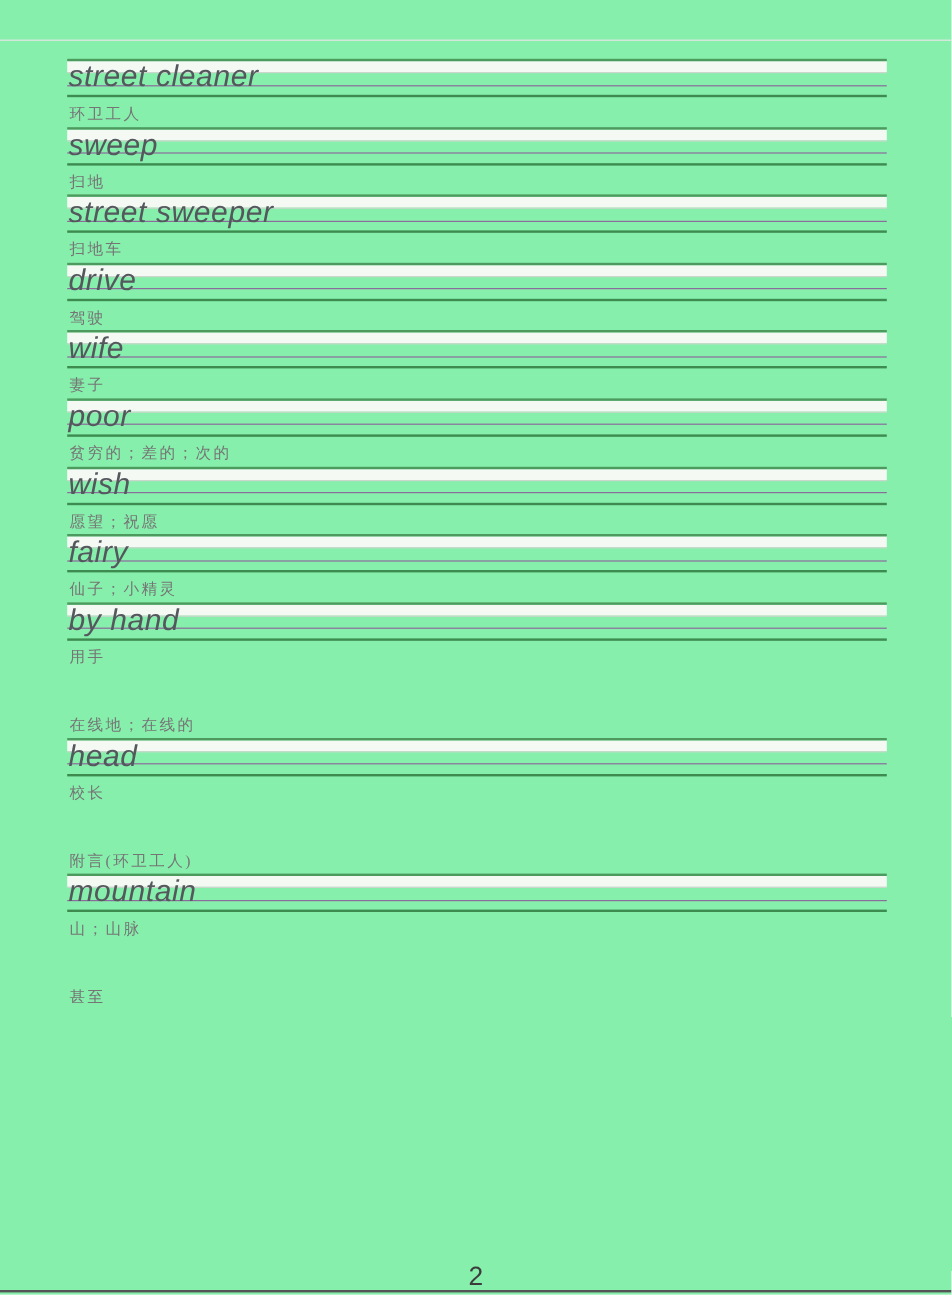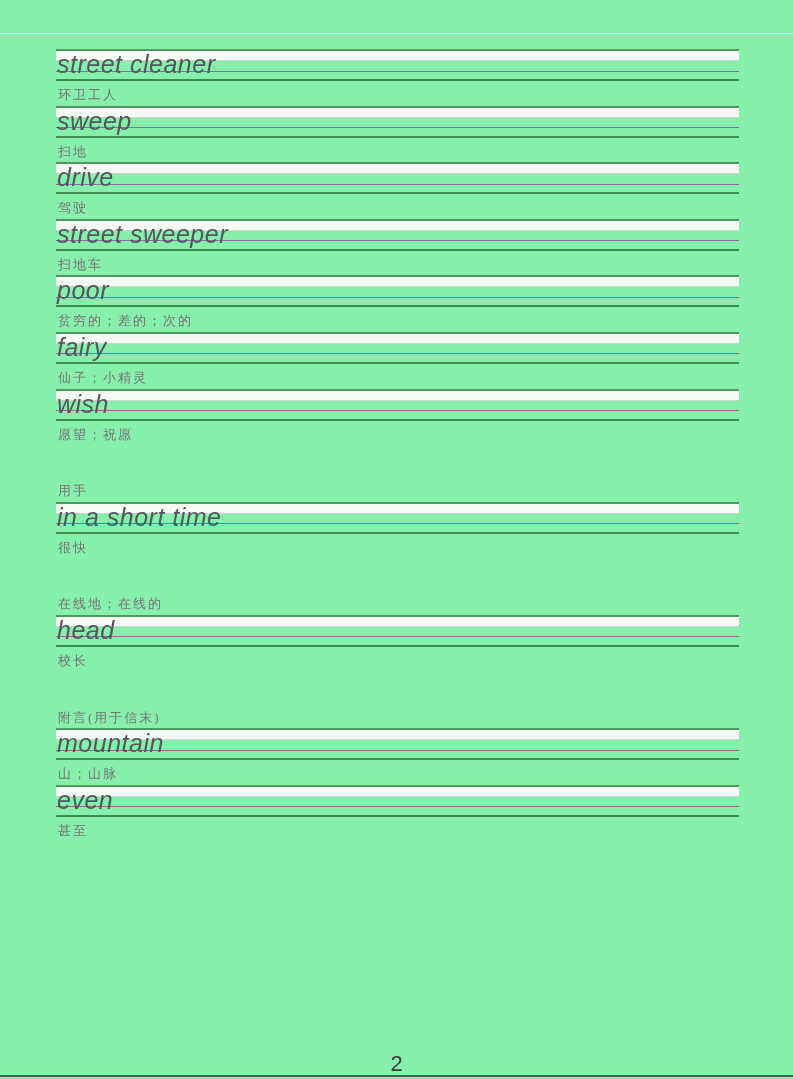--- a/index.html
+++ b/index.html
@@ -91,132 +91,132 @@
   </div>
 
 
   <div class="entry">
     <div class="grid">
       <div class="tint"></div>
       <div class="gl gl-top"></div>
       <div class="gl gl-mid1"></div>
       <div class="gl gl-mid2"></div>
       <div class="gl gl-bottom"></div>
+      <div class="en">street sweeper</div>
+    </div>
+    <div class="zh">扫地车</div>
+  </div>
+
+  <div class="entry">
+    <div class="grid">
+      <div class="tint"></div>
+      <div class="gl gl-top"></div>
+      <div class="gl gl-mid1"></div>
+      <div class="gl gl-mid2"></div>
+      <div class="gl gl-bottom"></div>
       <div class="en">drive</div>
     </div>
     <div class="zh">驾驶</div>
   </div>
 
   <div class="entry">
     <div class="grid">
       <div class="tint"></div>
       <div class="gl gl-top"></div>
       <div class="gl gl-mid1"></div>
       <div class="gl gl-mid2"></div>
       <div class="gl gl-bottom"></div>
-      <div class="en">street sweeper</div>
-    </div>
-    <div class="zh">扫地车</div>
-  </div>
-
+      <div class="en">wife</div>
+    </div>
+    <div class="zh">妻子</div>
+  </div>
 
   <div class="entry">
     <div class="grid">
       <div class="tint"></div>
       <div class="gl gl-top"></div>
       <div class="gl gl-mid1"></div>
       <div class="gl gl-mid2"></div>
       <div class="gl gl-bottom"></div>
       <div class="en">poor</div>
     </div>
     <div class="zh">贫穷的；差的；次的</div>
   </div>
 
   <div class="entry">
     <div class="grid">
       <div class="tint"></div>
       <div class="gl gl-top"></div>
       <div class="gl gl-mid1"></div>
       <div class="gl gl-mid2"></div>
       <div class="gl gl-bottom"></div>
+      <div class="en">wish</div>
+    </div>
+    <div class="zh">愿望；祝愿</div>
+  </div>
+
+  <div class="entry">
+    <div class="grid">
+      <div class="tint"></div>
+      <div class="gl gl-top"></div>
+      <div class="gl gl-mid1"></div>
+      <div class="gl gl-mid2"></div>
+      <div class="gl gl-bottom"></div>
       <div class="en">fairy</div>
     </div>
     <div class="zh">仙子；小精灵</div>
   </div>
 
   <div class="entry">
     <div class="grid">
       <div class="tint"></div>
       <div class="gl gl-top"></div>
       <div class="gl gl-mid1"></div>
       <div class="gl gl-mid2"></div>
       <div class="gl gl-bottom"></div>
-      <div class="en">wish</div>
-    </div>
-    <div class="zh">愿望；祝愿</div>
-  </div>
-
-  <div class="entry">
+      <div class="en">by hand</div>
+    </div>
     <div class="zh">用手</div>
   </div>
 
 
-  <div class="entry">
-    <div class="grid">
-      <div class="tint"></div>
-      <div class="gl gl-top"></div>
-      <div class="gl gl-mid1"></div>
-      <div class="gl gl-mid2"></div>
-      <div class="gl gl-bottom"></div>
-      <div class="en">in a short time</div>
-    </div>
-    <div class="zh">很快</div>
-  </div>
 
 
   <div class="entry">
     <div class="zh">在线地；在线的</div>
   </div>
 
   <div class="entry">
     <div class="grid">
       <div class="tint"></div>
       <div class="gl gl-top"></div>
       <div class="gl gl-mid1"></div>
       <div class="gl gl-mid2"></div>
       <div class="gl gl-bottom"></div>
       <div class="en">head</div>
     </div>
     <div class="zh">校长</div>
   </div>
 
   <div class="entry">
-    <div class="zh">附言(用于信末)</div>
+    <div class="zh">附言(环卫工人)</div>
   </div>
 
   <div class="entry">
     <div class="grid">
       <div class="tint"></div>
       <div class="gl gl-top"></div>
       <div class="gl gl-mid1"></div>
       <div class="gl gl-mid2"></div>
       <div class="gl gl-bottom"></div>
       <div class="en">mountain</div>
     </div>
     <div class="zh">山；山脉</div>
   </div>
 
   <div class="entry">
-    <div class="grid">
-      <div class="tint"></div>
-      <div class="gl gl-top"></div>
-      <div class="gl gl-mid1"></div>
-      <div class="gl gl-mid2"></div>
-      <div class="gl gl-bottom"></div>
-      <div class="en">even</div>
-    </div>
     <div class="zh">甚至</div>
   </div>
 </div>
 
   <div class="page-number">2</div>
   <div class="bottom-border"></div>
 </div>
 
 </body></html>

